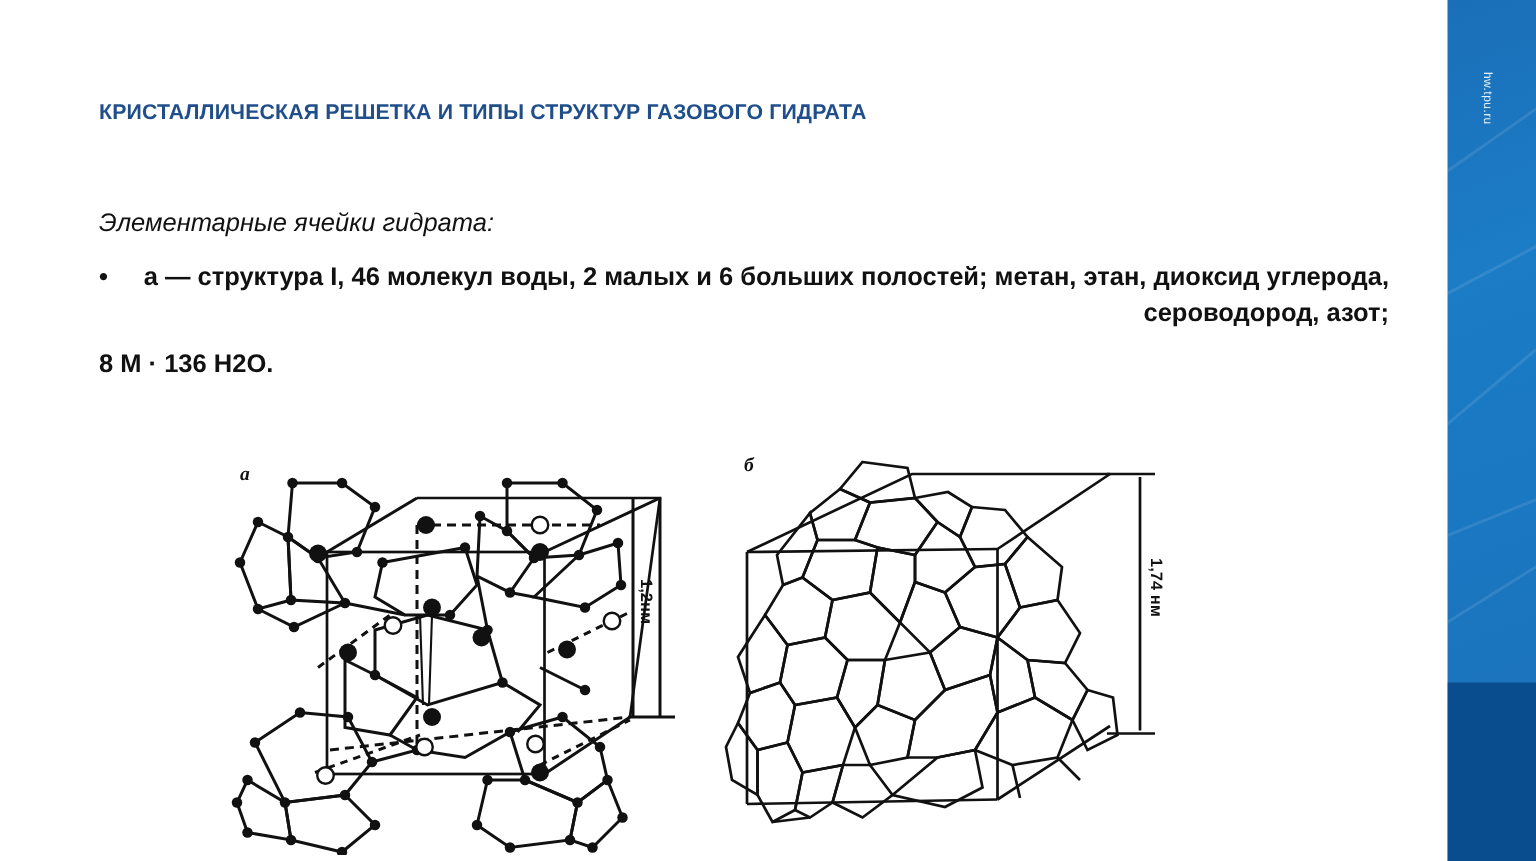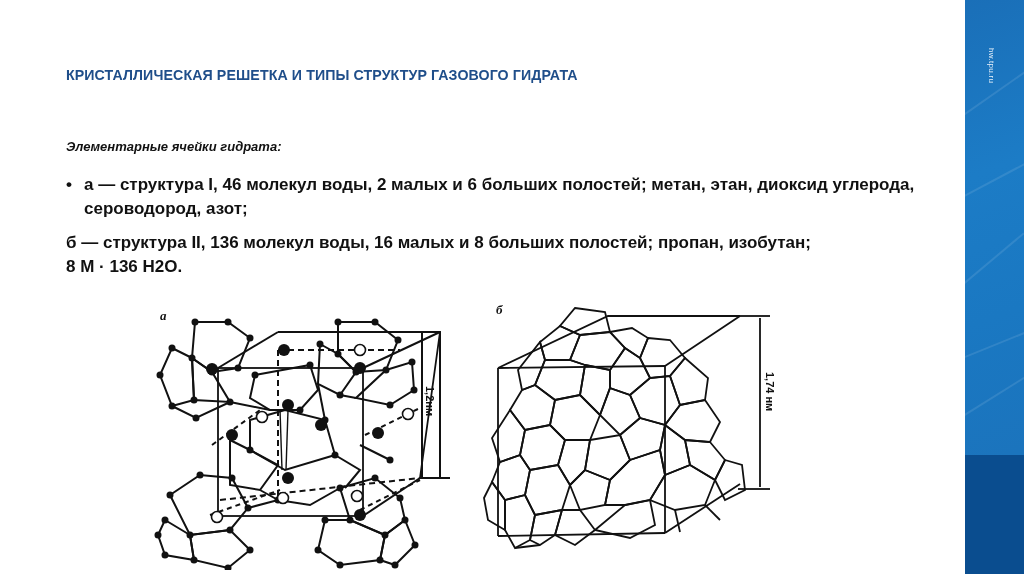--- a/index.html
+++ b/index.html
@@ -27,29 +27,29 @@
     font-size: 8px; color: #e6f0fa; letter-spacing: 0.3px;
     font-family: "Liberation Sans", sans-serif;
   }
   .title {
     position: absolute; left: 66px; top: 67px;
     font-size: 14.2px; font-weight: bold; color: #1f4e8a;
     letter-spacing: 0.1px; white-space: nowrap;
   }
   .subtitle {
     position: absolute; left: 66px; top: 139px;
-    font-size: 13px; font-weight: bold; font-style: italic; color: #111;
+    font-size: 17px; font-weight: normal; font-style: italic; color: #111;
     white-space: nowrap;
   }
   .bullet {
     position: absolute; left: 66px; top: 173px; width: 860px;
     font-size: 17px; font-weight: bold; color: #111; line-height: 24px;
   }
   .bullet .dot { position: absolute; left: 0; top: 0; }
-  .bullet .text { margin-left: 18px; display: block; }
+  .bullet .text { margin-left: 18px; display: block; text-align: right; }
   .para-b {
     position: absolute; left: 66px; top: 231px; width: 880px;
     font-size: 17px; font-weight: bold; color: #111; line-height: 24px;
   }
   .diagram { position: absolute; }
   .diagram svg { display: block; }
   .diag-label {
     position: absolute; font-family: "Liberation Serif", serif;
     font-style: italic; font-weight: bold; font-size: 13px; color: #111;
   }
@@ -74,21 +74,20 @@
 <div class="title">КРИСТАЛЛИЧЕСКАЯ РЕШЕТКА И ТИПЫ СТРУКТУР ГАЗОВОГО ГИДРАТА</div>
 
 <div class="subtitle">Элементарные ячейки гидрата:</div>
 
 <div class="bullet">
   <span class="dot">•</span>
   <span class="text">а — структура I, 46 молекул воды, 2 малых и 6 больших полостей; метан, этан, диоксид углерода, сероводород, азот;</span>
 </div>
 
 <div class="para-b">
-  <div>б — структура II, 136 молекул воды, 16 малых и 8 больших полостей; пропан, изобутан;</div>
   <div>8 M · 136 H2O.</div>
 </div>
 
 <div class="diag-label" style="left:160px;top:308px;">а</div>
 <div class="diagram" style="left:150px;top:310px;">
   <svg width="300" height="260" viewBox="0 0 300 260" fill="none" stroke="#111" stroke-width="2">
 
     <polyline points="128,22 290,22 270,168" stroke-width="1.8"></polyline>
     <line x1="128" y1="22" x2="68" y2="58"></line>
     <rect x="68" y="58" width="145" height="148" stroke-width="1.8"></rect>

